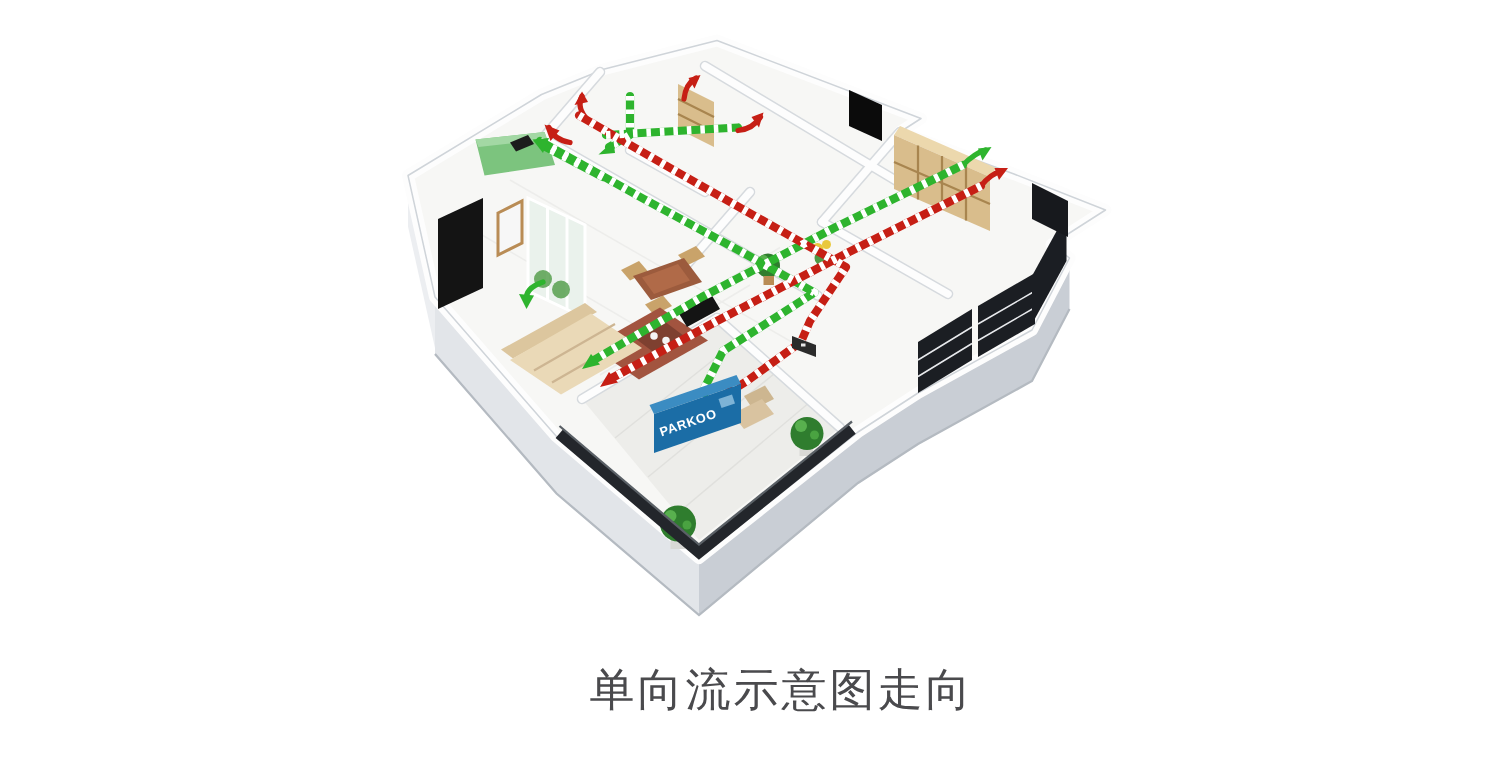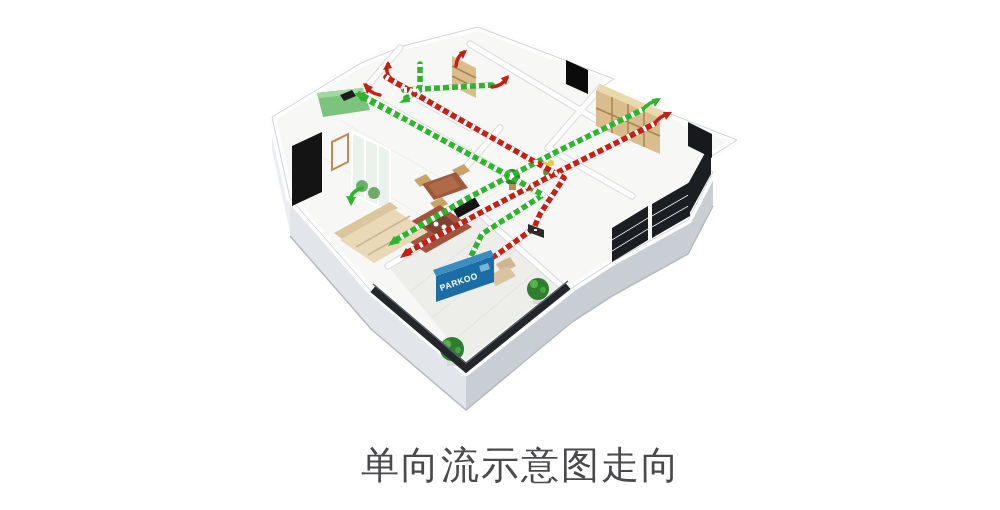--- a/index.html
+++ b/index.html
@@ -1,20 +1,20 @@
 <!DOCTYPE html>
 <html><head>
 <meta charset="utf-8">
 <style>
   html,body{margin:0;padding:0;background:#ffffff;}
   .stage{position:relative;width:1000px;height:510px;background:#ffffff;overflow:hidden;
          font-family:"Liberation Sans","DejaVu Sans",sans-serif;}
   .plan-svg{position:absolute;left:0;top:0;}
   .caption{position:absolute;left:0;right:0;top:440px;text-align:center;
-           font-size:38px;letter-spacing:2px;color:#4a4a4d;font-weight:500;padding-left:42px;}
+           font-size:30px;letter-spacing:2px;color:#4a4a4d;font-weight:500;padding-left:42px;}
   svg text{font-family:"Liberation Sans","DejaVu Sans",sans-serif;}
 </style>
 </head>
 <body>
 
 <div class="stage">
   <svg class="plan-svg" width="1000" height="430" viewBox="0 0 1000 430">
 
     <g>
       <polygon points="272,117 290,198 290,232 272,151" fill="#eceef1"></polygon>

